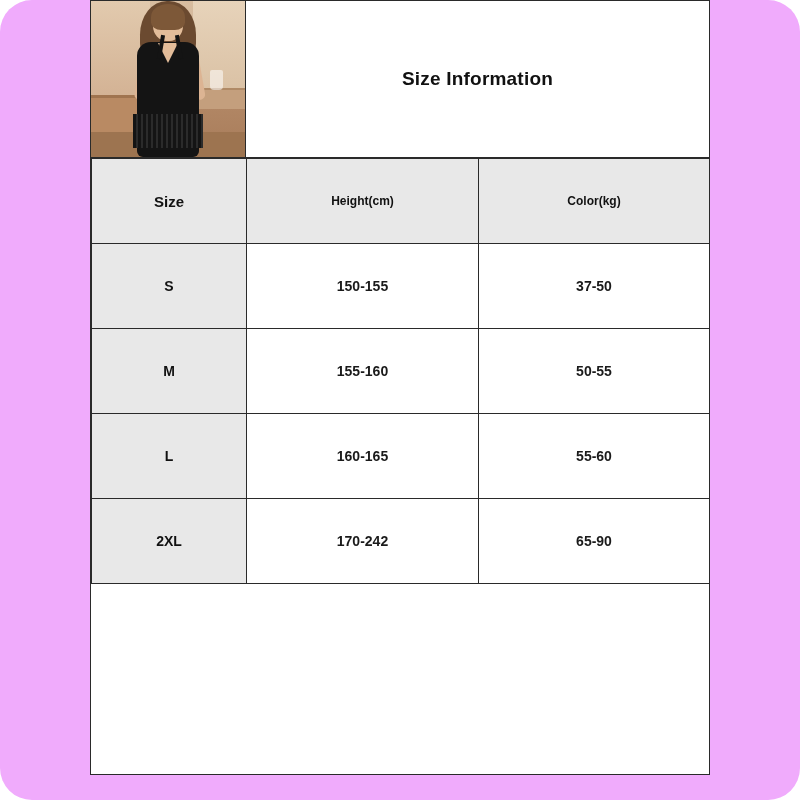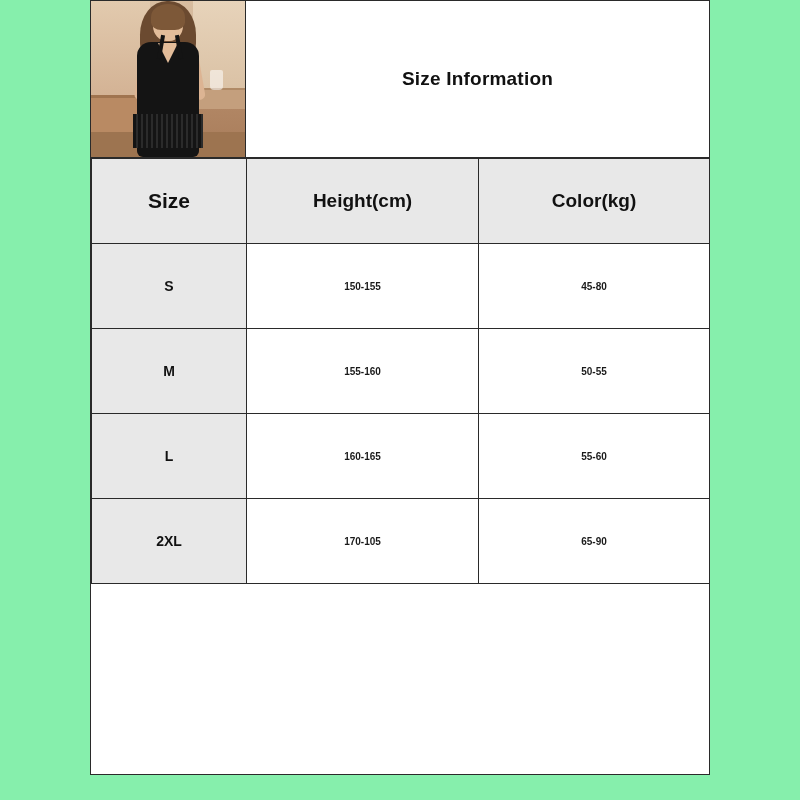--- a/index.html
+++ b/index.html
@@ -12,21 +12,22 @@
     height: 800px;
     font-family: "Liberation Sans", sans-serif;
     color: #111111;
     overflow: hidden;
   }
 
   .page {
     position: relative;
     width: 800px;
     height: 800px;
-    background: #86efac;
+    background: #f0abfc;
+    border-radius: 32px;
   }
 
   .chart {
     position: absolute;
     left: 90px;
     top: 0px;
     width: 620px;
     height: 775px;
     border: 1px solid #2a2a2a;
     box-sizing: border-box;
@@ -190,36 +191,36 @@
 
   .size-table th, .size-table td {
     border: 1px solid #2a2a2a;
     text-align: center;
     vertical-align: middle;
     box-sizing: border-box;
   }
   .size-table thead th {
     height: 85px;
     background: #e8e8e8;
-    font-size: 19px;
+    font-size: 12px;
     font-weight: bold;
     color: #111111;
   }
   .size-table thead th.size-head {
-    font-size: 21px;
+    font-size: 15px;
   }
   .size-table tbody tr { height: 85px; }
   .size-table tbody td.label {
     background: #e8e8e8;
     font-size: 14px;
     font-weight: bold;
   }
   .size-table tbody td.val {
     background: #ffffff;
-    font-size: 10px;
+    font-size: 14px;
     font-weight: bold;
     color: #1a1a1a;
   }
 
   
   .attention {
     padding: 4px 6px 6px 6px;
     font-size: 14.5px;
     line-height: 1.32;
     color: #111111;
@@ -268,35 +269,35 @@
         <tr>
           <th class="size-head">Size</th>
           <th>Height(cm)</th>
           <th>Color(kg)</th>
         </tr>
       </thead>
       <tbody>
         <tr>
           <td class="label">S</td>
           <td class="val">150-155</td>
-          <td class="val">45-80</td>
+          <td class="val">37-50</td>
         </tr>
         <tr>
           <td class="label">M</td>
           <td class="val">155-160</td>
           <td class="val">50-55</td>
         </tr>
         <tr>
           <td class="label">L</td>
           <td class="val">160-165</td>
           <td class="val">55-60</td>
         </tr>
         <tr>
           <td class="label">2XL</td>
-          <td class="val">170-105</td>
+          <td class="val">170-242</td>
           <td class="val">65-90</td>
         </tr>
       </tbody>
     </table>
 
     <div class="attention">
     </div>
 
   </div>
 </div>

